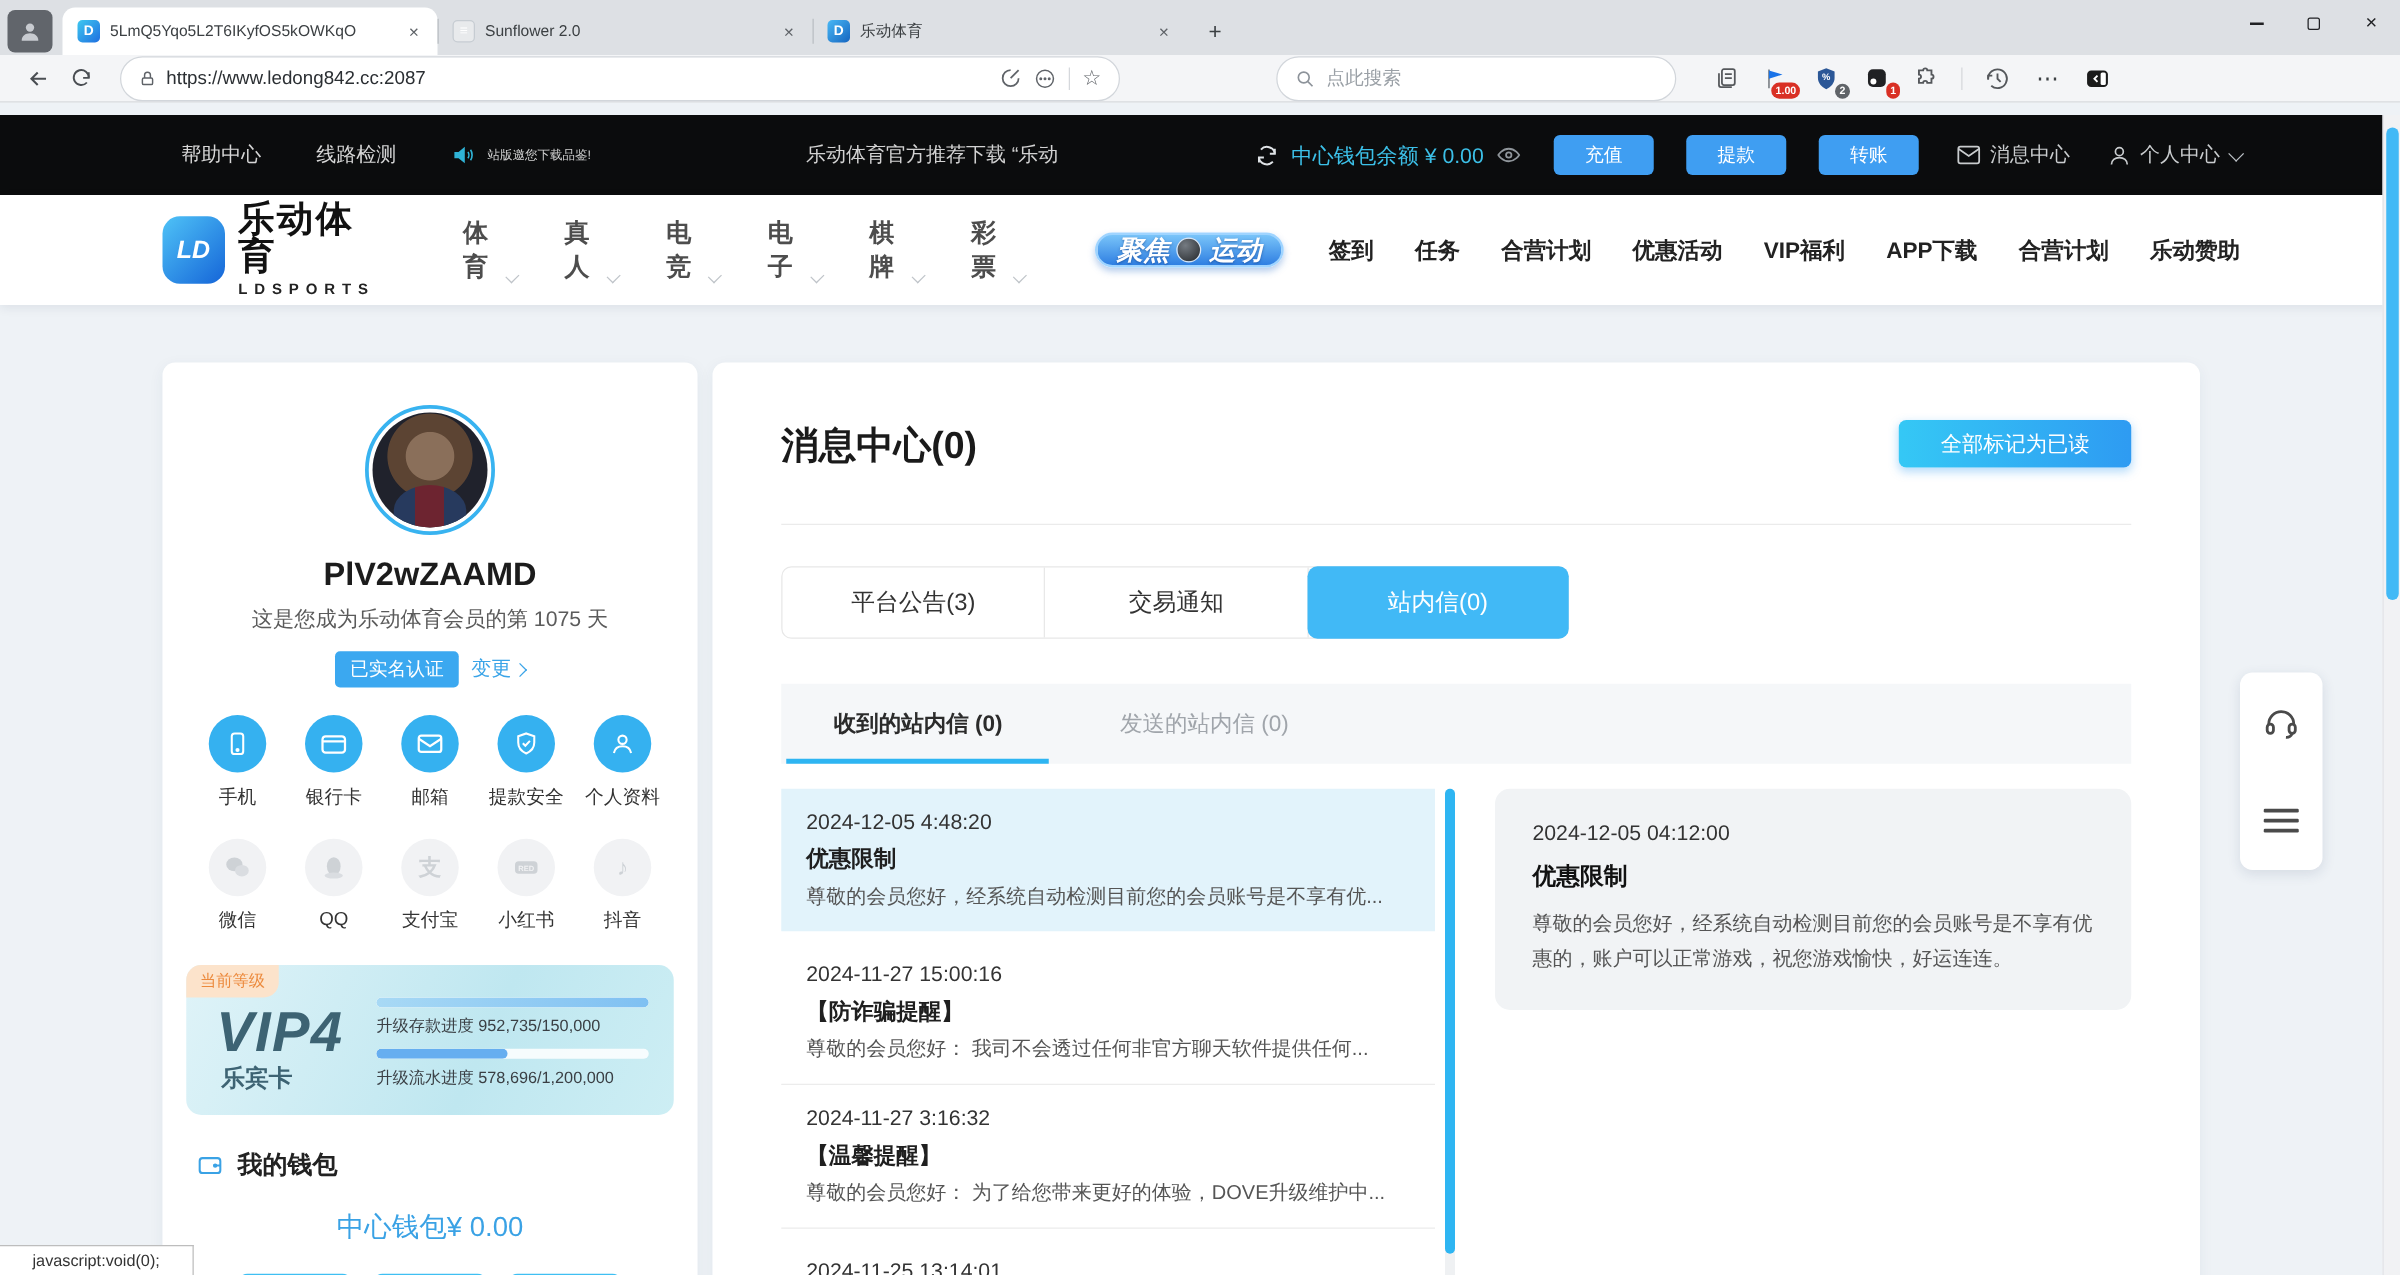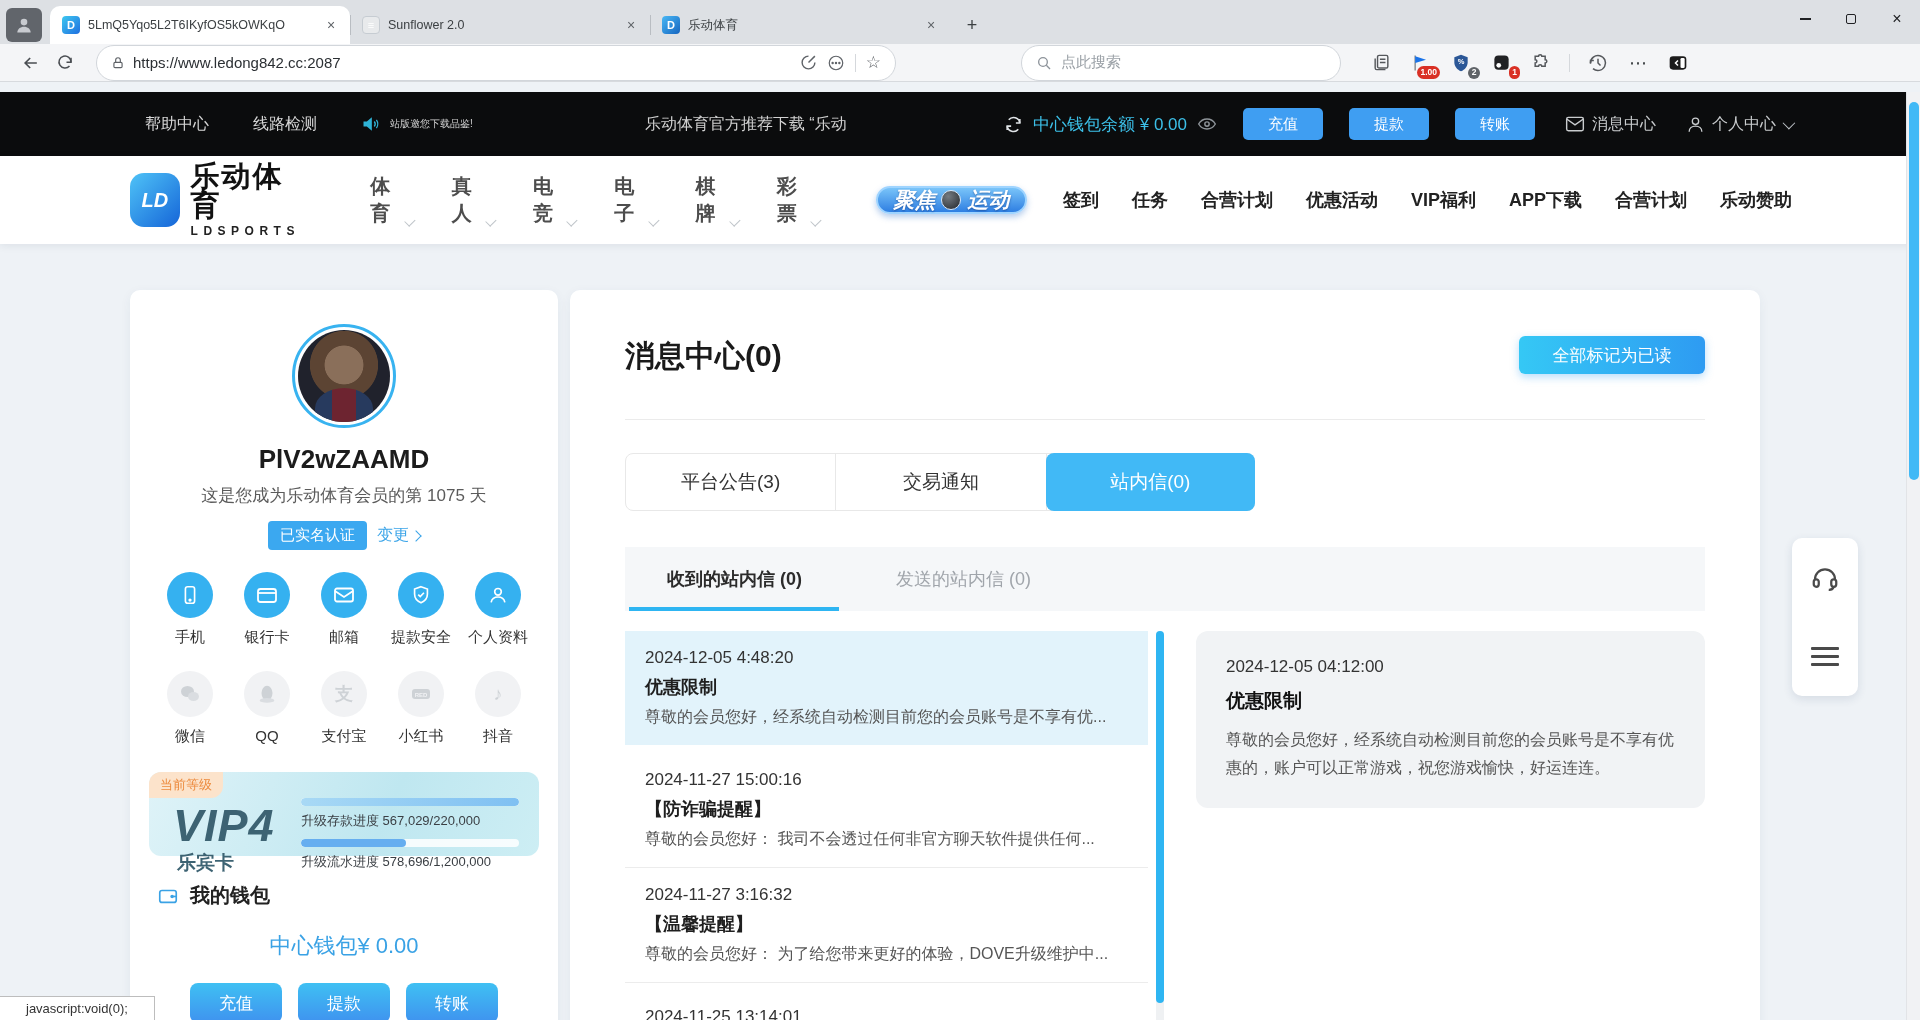--- a/index.html
+++ b/index.html
@@ -81,21 +81,21 @@
   .vrow { margin-top:14px; display:flex; justify-content:center; align-items:center; gap:10px; }
   .vbadge { background:#3ba8f0; color:#fff; font-size:15px; padding:5px 12px; border-radius:4px; }
   .vchange { color:#3aa4e8; font-size:16px; display:flex; align-items:center; gap:3px; }
   .vchange .chev2 { width:8px; height:8px; border-right:1.5px solid #3aa4e8; border-top:1.5px solid #3aa4e8; transform:rotate(45deg); }
   .icon-row { margin-top:22px; display:flex; justify-content:space-between; padding:0 26px; }
   .icon-col { width:68px; display:flex; flex-direction:column; align-items:center; }
   .circ { width:46px; height:46px; border-radius:50%; display:flex; align-items:center; justify-content:center; }
   .circ.blue { background:#35b1f0; color:#fff; }
   .circ.gray { background:#f1f2f4; color:#ced2d6; font-size:18px; font-weight:bold; }
   .icon-lbl { margin-top:10px; font-size:15px; color:#333; white-space:nowrap; }
-  .vip-card { margin:26px 19px 12px; height:84px; border-radius:12px; background:linear-gradient(115deg,#dff3f8 0%,#bfe7f0 60%,#cdeef4 100%); position:relative; text-align:left; }
+  .vip-card { margin:26px 19px 12px; height:120px; border-radius:12px; background:linear-gradient(115deg,#dff3f8 0%,#bfe7f0 60%,#cdeef4 100%); position:relative; text-align:left; }
   .vip-tag { position:absolute; top:0; left:0; background:#fce3cb; color:#ec8a3d; font-size:13px; padding:4px 11px; border-radius:12px 0 12px 0; }
   .vip-level { position:absolute; left:24px; top:28px; font-size:45px; font-weight:bold; font-style:italic; color:#3d6373; letter-spacing:1px; }
   .vip-name { position:absolute; left:28px; top:78px; font-size:19px; font-weight:bold; color:#3d6373; }
   .vip-bars { position:absolute; left:152px; right:20px; top:26px; }
   .pbar { height:8px; border-radius:4px; background:rgba(255,255,255,.85); overflow:hidden; }
   .pfill { height:100%; border-radius:4px; }
   .pfill.a { background:linear-gradient(90deg,#a8d9f5,#7fc0f2); }
   .pfill.b { background:#66aef0; }
   .ptxt { margin:6px 0 9px; font-size:13px; color:#3a3f44; white-space:nowrap; }
   .wallet-row { margin-top:26px; padding:0 26px; display:flex; align-items:center; gap:10px; }
@@ -472,21 +472,21 @@
     </div>
 
     <div class="vip-card">
       <span class="vip-tag">当前等级</span>
       <span class="vip-level">VIP4</span>
       <span class="vip-name">乐宾卡</span>
       <div class="vip-bars">
         <div class="pbar">
             <div class="pfill a" style="width: 100%;"></div>
           </div>
-        <div class="ptxt">升级存款进度 567,029/220,000</div>
+        <div class="ptxt">升级存款进度 952,735/150,000</div>
         <div class="pbar">
             <div class="pfill b" style="width: 48%;"></div>
           </div>
         <div class="ptxt">升级流水进度 578,696/1,200,000</div>
       </div>
     </div>
 
     <div class="wallet-row">
       <svg width="24" height="22" viewBox="0 0 24 24" fill="none" stroke="#3aa2e5" stroke-width="1.8">
           <rect x="3" y="6" width="18" height="13" rx="2.5"></rect>

